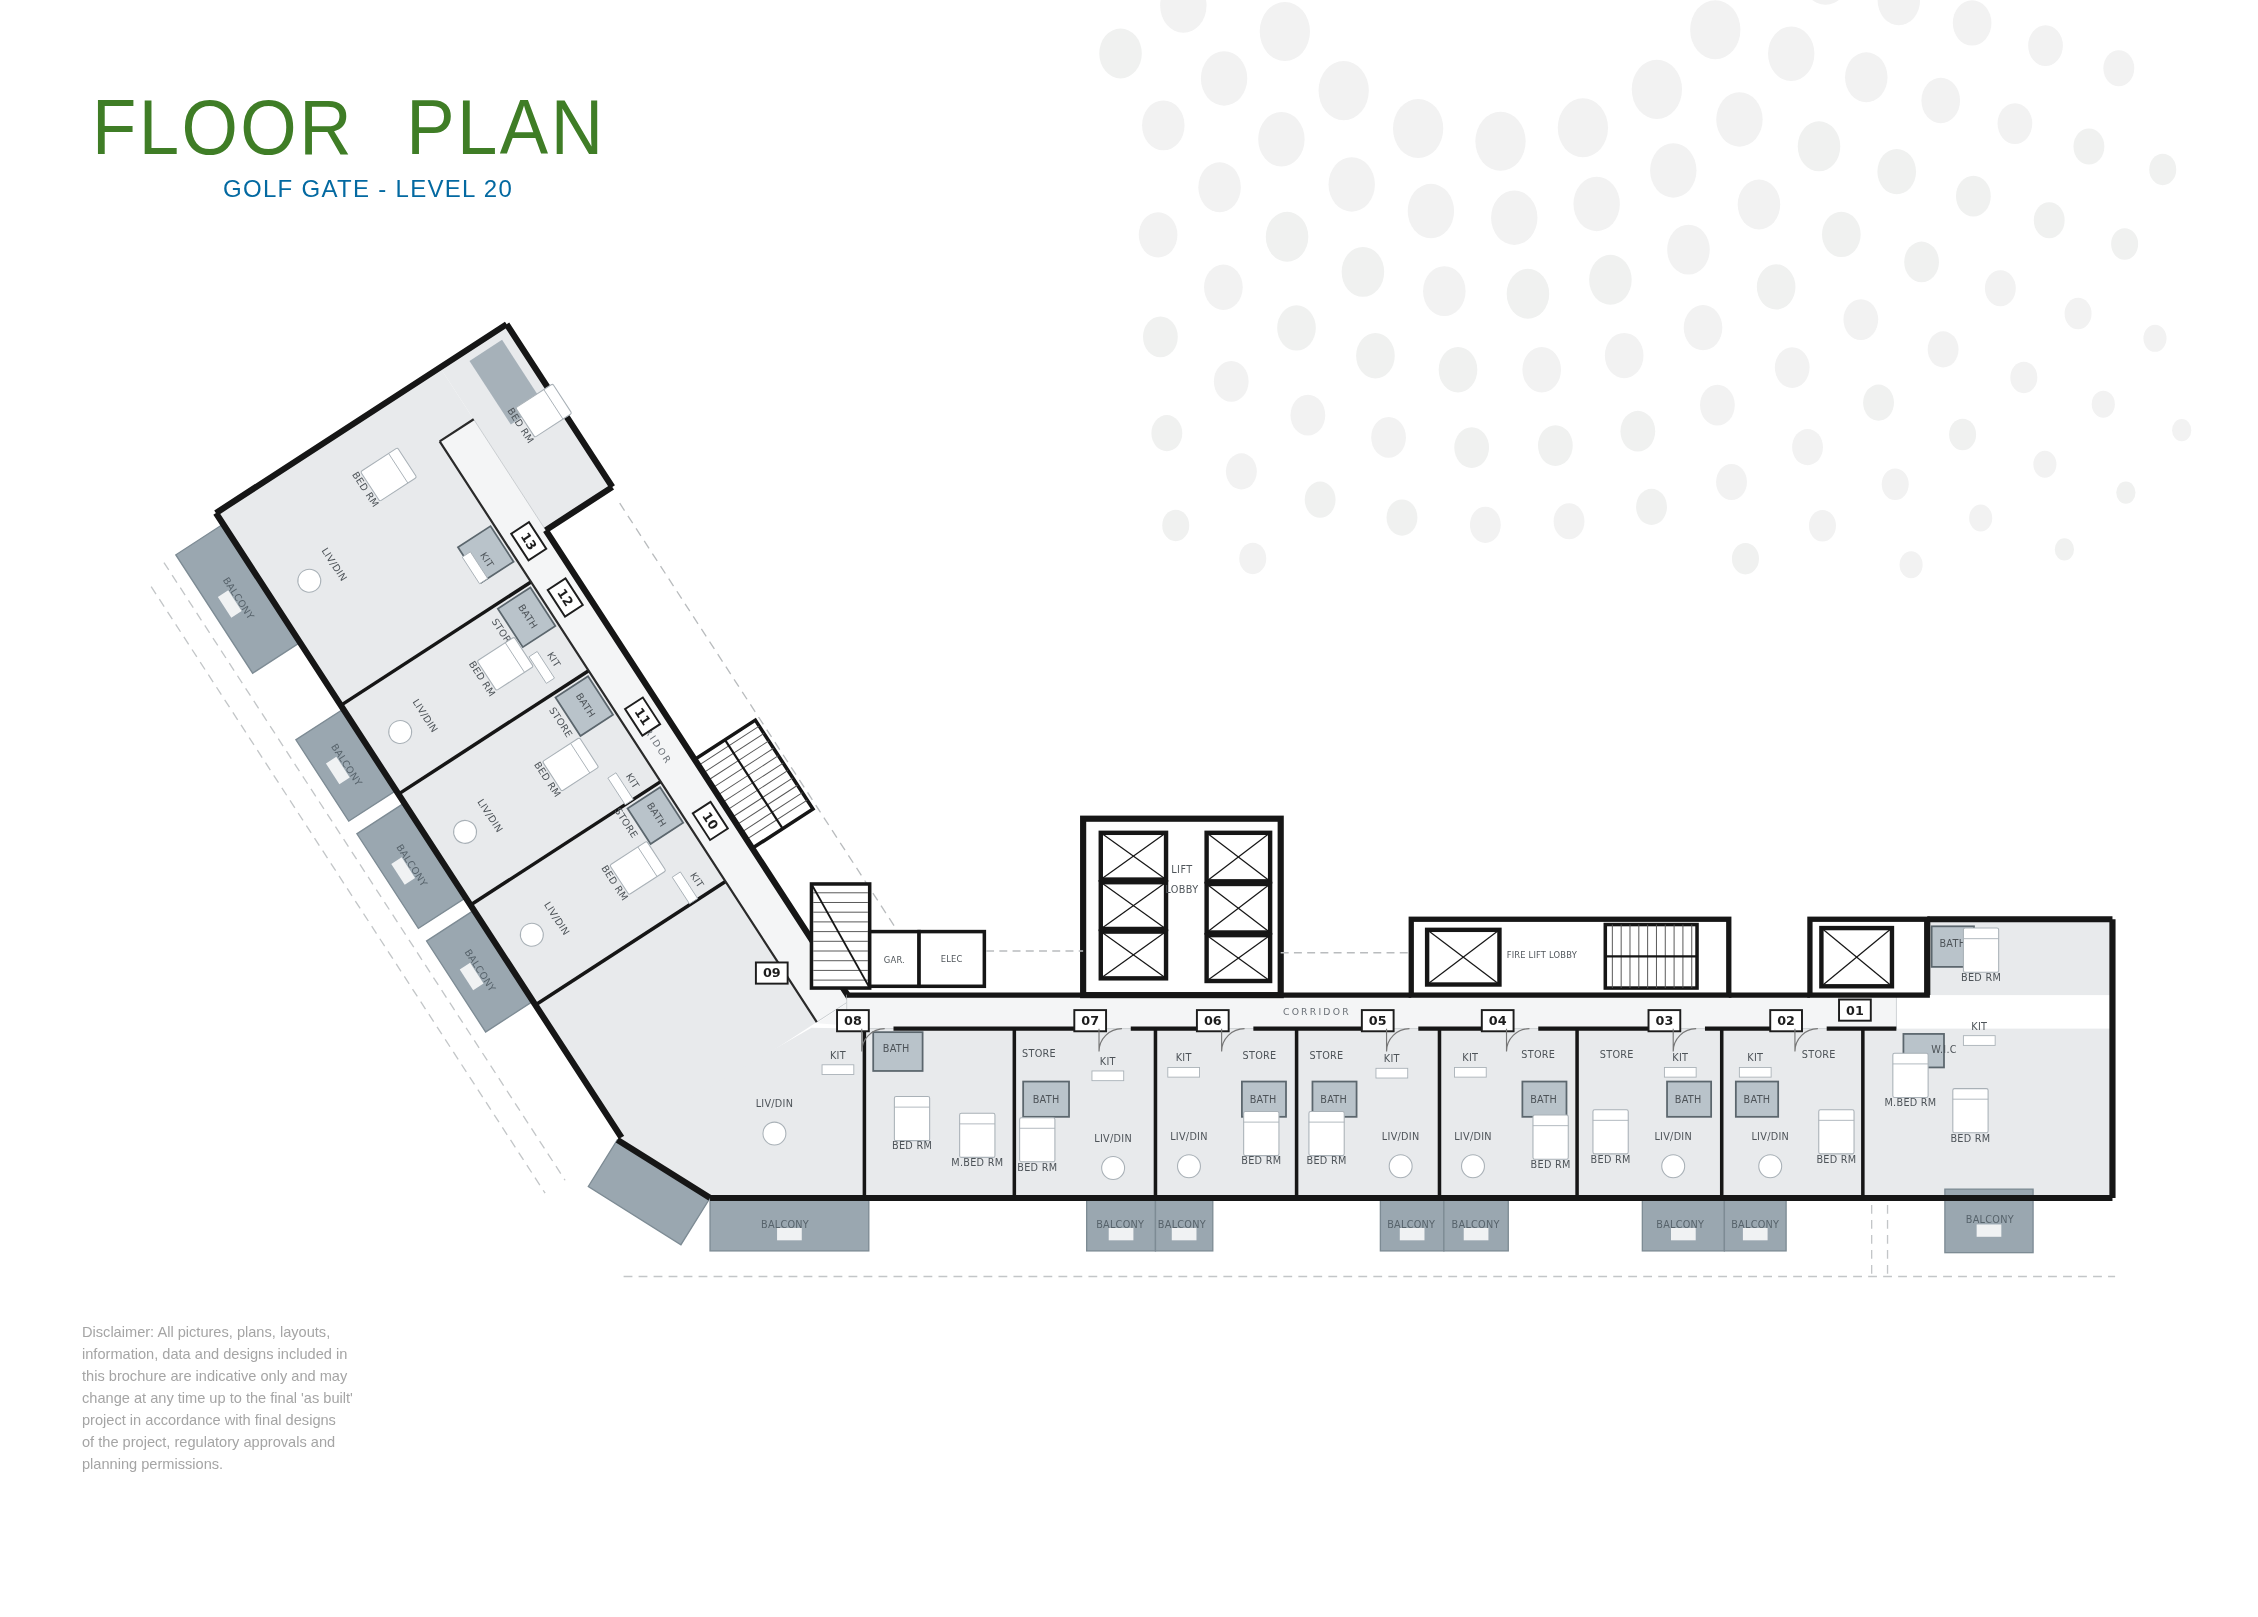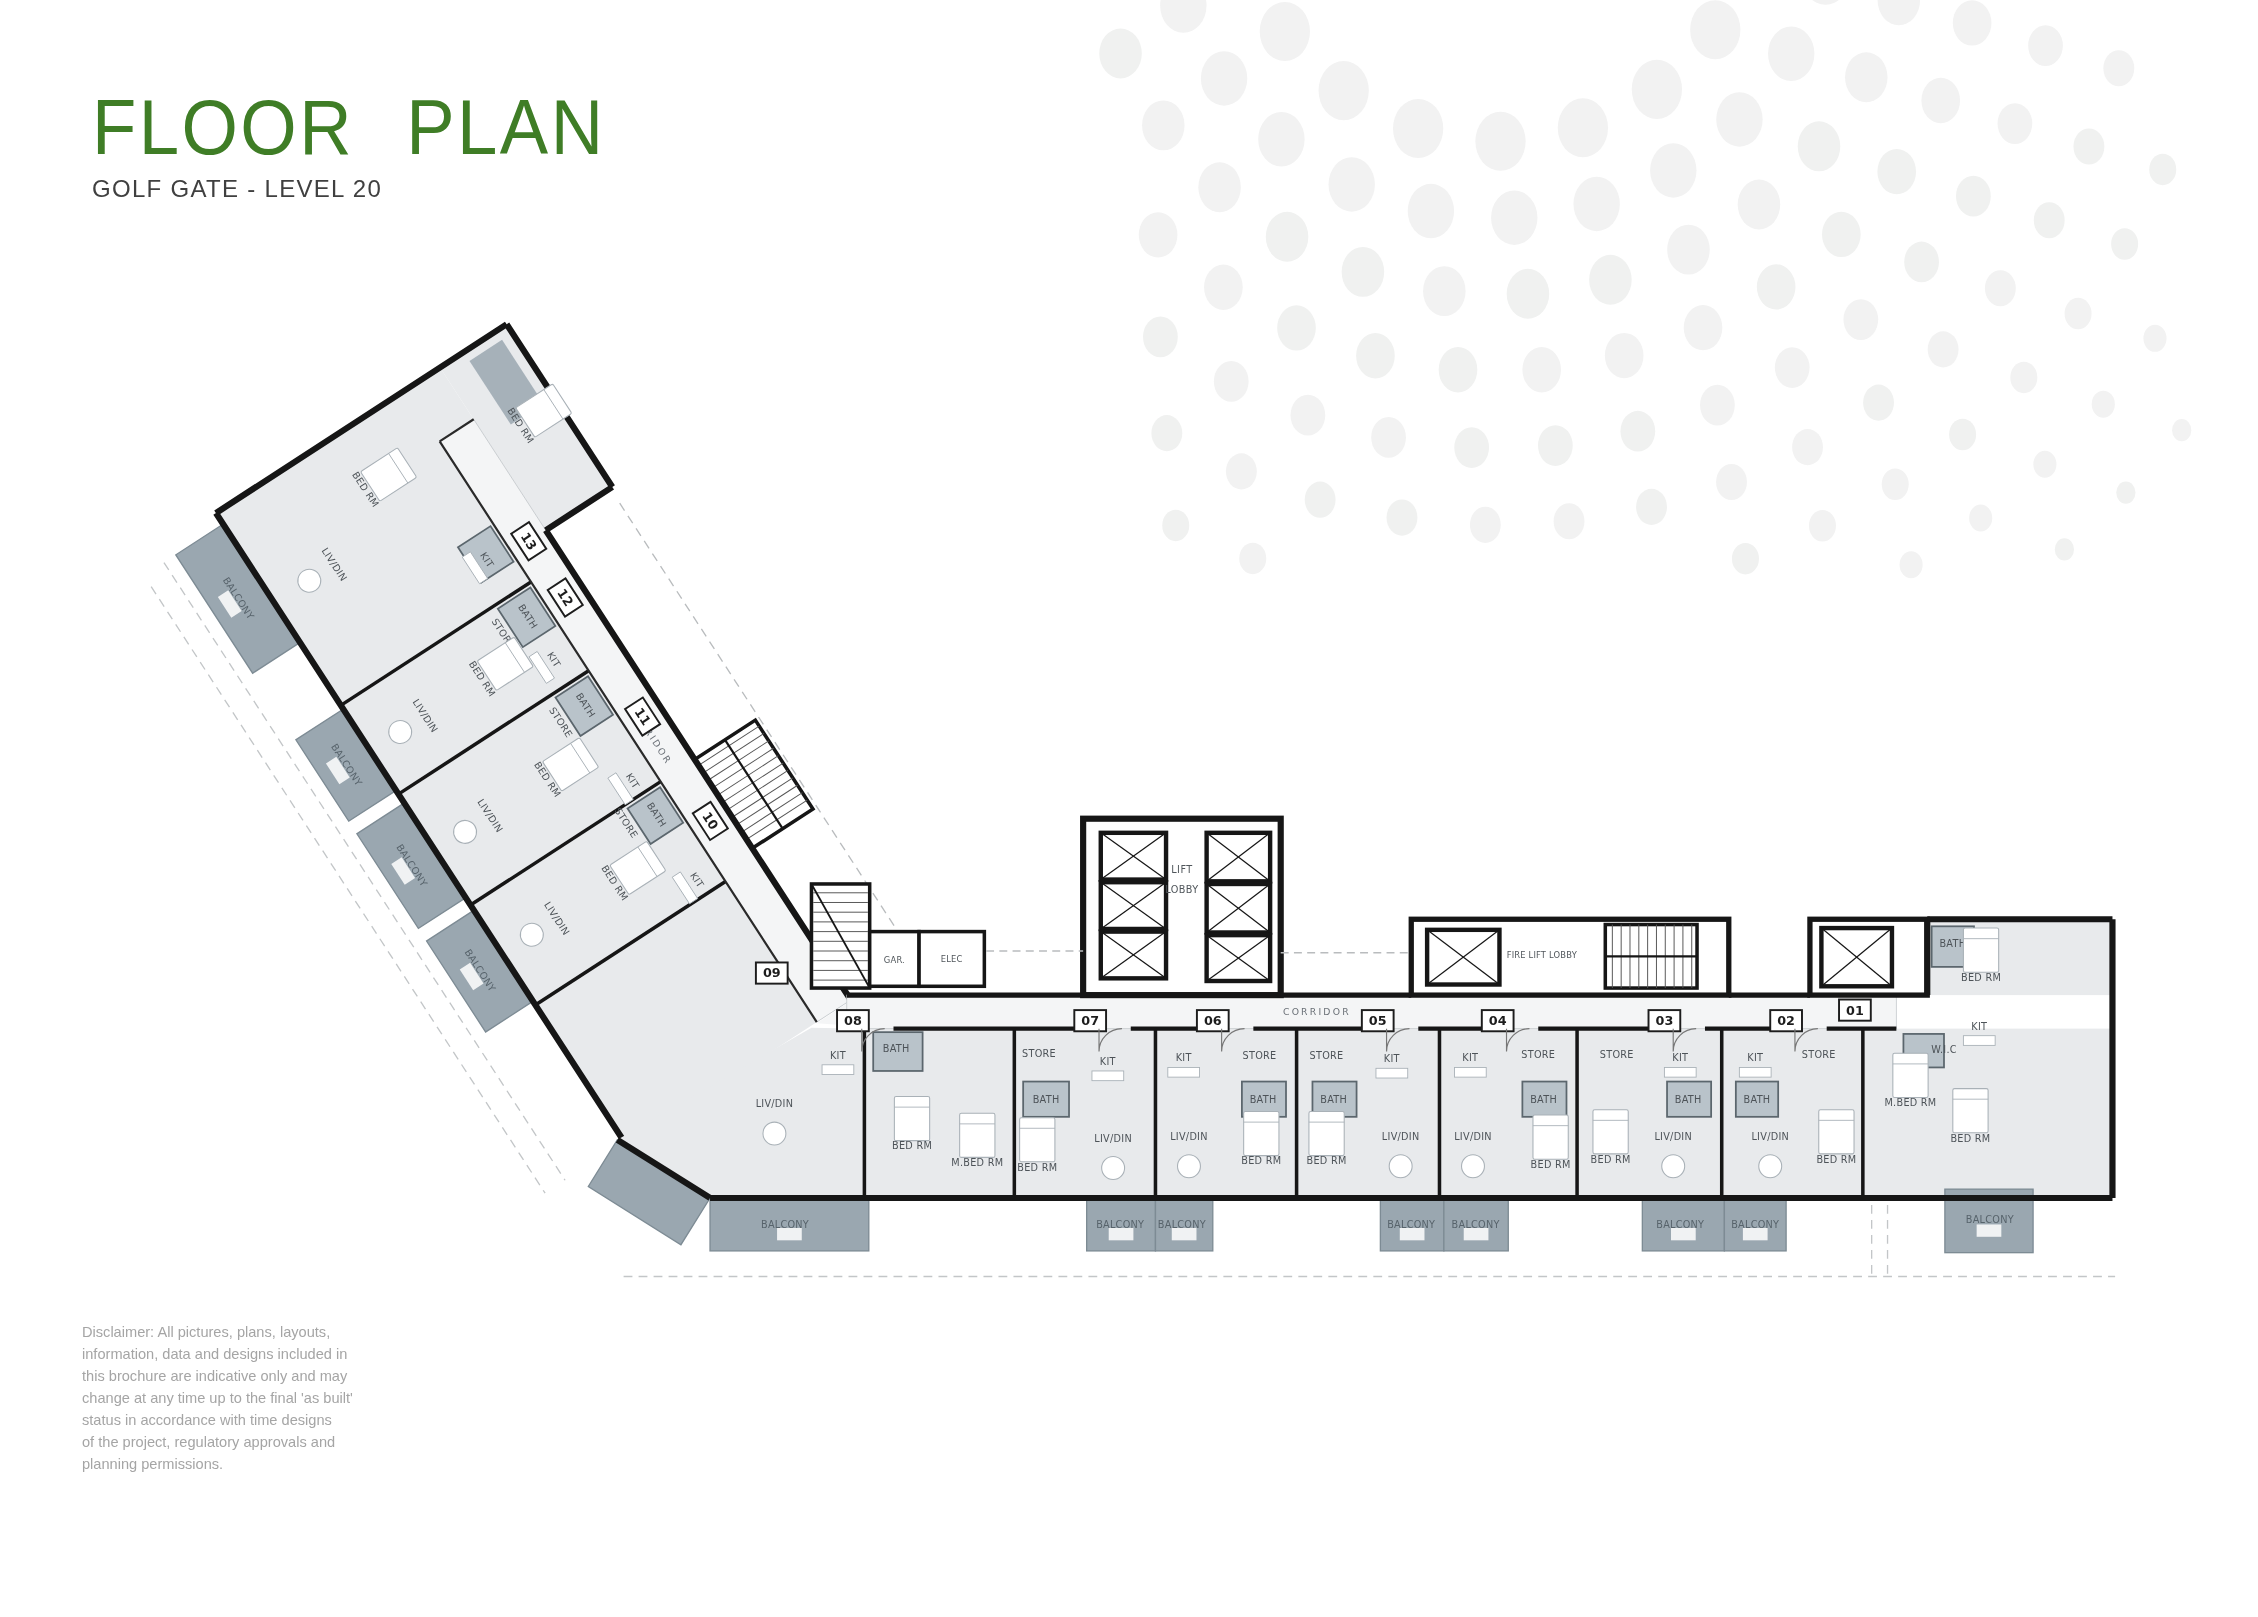--- a/index.html
+++ b/index.html
@@ -2,21 +2,21 @@
 <html style="font-size:14px"><head>
 <meta charset="utf-8">
 <style>
   html,body{margin:0;padding:0;background:#fff;}
   body{width:2258px;height:1618px;position:relative;overflow:hidden;
        font-family:"Liberation Sans",sans-serif;}
   .title-block{position:absolute;left:84px;top:88px;margin-left:8px;}
   .title-block h1{margin:0;font-weight:300;font-size:78px;line-height:1.0;
        letter-spacing:2.6px;word-spacing:32px;color:#3f7d26;
        transform:scaleX(.93);transform-origin:left top;}
-  .subtitle{margin-top:8.8px;font-size:24px;letter-spacing:1.3px;color:#404040;}
+  .subtitle{margin-top:8.8px;font-size:24px;letter-spacing:1.3px;color:#0369a1;text-align:center;}
   .disclaimer{position:absolute;left:82px;top:1321px;width:318px;
        font-size:14.6px;line-height:22px;color:#a5a5a5;}
   #plan-svg{position:absolute;left:0;top:0;}
   svg text{font-family:"DejaVu Sans","Liberation Sans",sans-serif;}
   .room-label{font-size:11px;fill:#4d5358;letter-spacing:.3px;text-anchor:middle;}
   .balc-label{fill:#57636b;}
   .marker-box{fill:#ffffff;stroke:#1d1d1d;stroke-width:2.2;}
   .marker-label{font-size:14.5px;font-weight:bold;fill:#1d1d1d;text-anchor:middle;}
   .corridor-label{font-size:10.5px;letter-spacing:2.5px;fill:#6a7077;text-anchor:middle;}
   .core-label{font-size:11px;letter-spacing:.5px;fill:#50565b;text-anchor:middle;}
@@ -28,21 +28,21 @@
 <div class="title-block">
   <h1>FLOOR PLAN</h1>
   <div class="subtitle">GOLF GATE - LEVEL 20</div>
 </div>
 
 <div class="disclaimer" id="disclaimer">
     <div>Disclaimer: All pictures, plans, layouts,</div>
     <div>information, data and designs included in</div>
     <div>this brochure are indicative only and may</div>
     <div>change at any time up to the final 'as built'</div>
-    <div>status in accordance with time designs</div>
+    <div>project in accordance with final designs</div>
     <div>of the project, regulatory approvals and</div>
     <div>planning permissions.</div>
   </div>
 
 <svg id="plan-svg" width="2258" height="1618" viewBox="0 0 2560 1834">
 
   <g id="golfball">
       <ellipse cx="1944.7" cy="33.5" rx="28.5" ry="33.5" fill="#f2f2f2"></ellipse>
       <ellipse cx="1878.5" cy="101.1" rx="28.5" ry="33.5" fill="#f2f2f2"></ellipse>
       <ellipse cx="1794.6" cy="144.7" rx="28.5" ry="33.5" fill="#f2f2f2"></ellipse>

